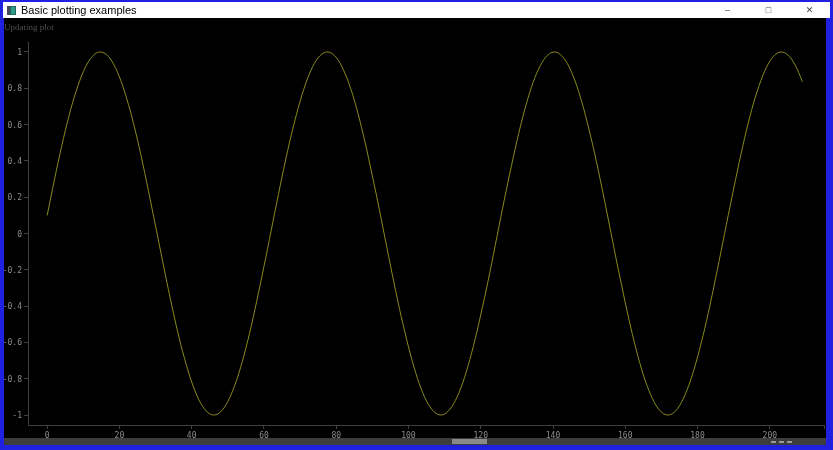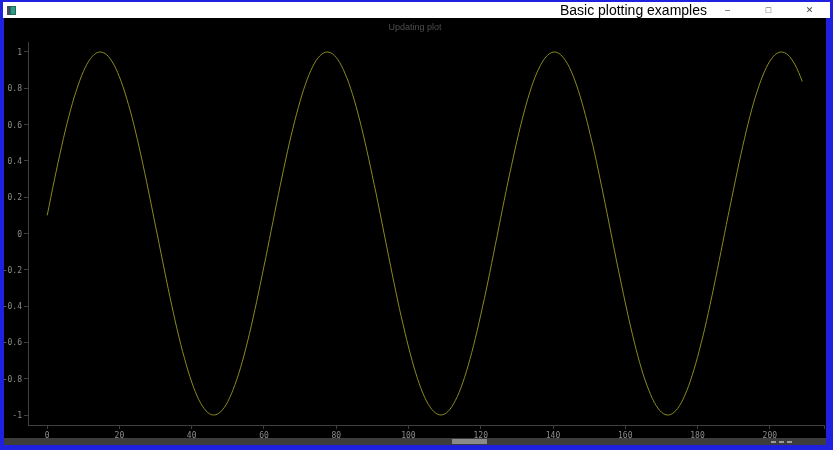--- a/index.html
+++ b/index.html
@@ -8,35 +8,34 @@
     font-family:"Liberation Sans",sans-serif;overflow:hidden;
   }
   .titlebar{
     position:absolute;left:3px;right:3px;top:2px;height:16px;background:#ffffff;
     display:flex;align-items:center;
   }
   .app-icon{width:9px;height:9px;margin-left:4px;display:flex;flex:0 0 auto;}
   .app-icon .px-a{width:3px;height:9px;background:#4a4a5a;}
   .app-icon .px-b{width:6px;height:9px;background:#2f9a86;border:1px solid #1c6b5c;box-sizing:border-box;}
   .win-title{
-    font-size:14px;color:#000;margin-left:5px;white-space:nowrap;flex:1 1 auto;
+    font-size:11px;color:#000;margin-left:5px;white-space:nowrap;flex:1 1 auto;
     line-height:16px;
-    text-align:right;
   }
   .winbtns{display:flex;height:100%;flex:0 0 auto;}
   .winbtn{
     width:41px;height:100%;display:flex;align-items:center;justify-content:center;
     color:#444;font-size:9px;line-height:9px;cursor:default;background:#fff;
   }
   .content{
     position:absolute;left:4px;right:7px;top:18px;bottom:5px;background:#000;
   }
   .plot-title{
-    position:absolute;left:0;right:0;top:4px;text-align:center;
-    font-family:Liberation Sans, sans-serif;font-size:9px;color:#4f4f4f;
+    position:absolute;left:0;right:0;top:4px;text-align:left;
+    font-family:Liberation Serif, serif;font-size:9px;color:#4f4f4f;
     pointer-events:none;
   }
   svg.plot{position:absolute;left:0;top:0;width:822px;height:427px;display:block;}
   .hscrollbar{
     position:absolute;left:0;right:0;bottom:0;height:7px;background:#3d3d3d;
   }
   .hscroll-thumb{
     position:absolute;left:448px;top:1px;width:35px;height:5px;background:#8a8a8a;
   }
   .corner-marks{

